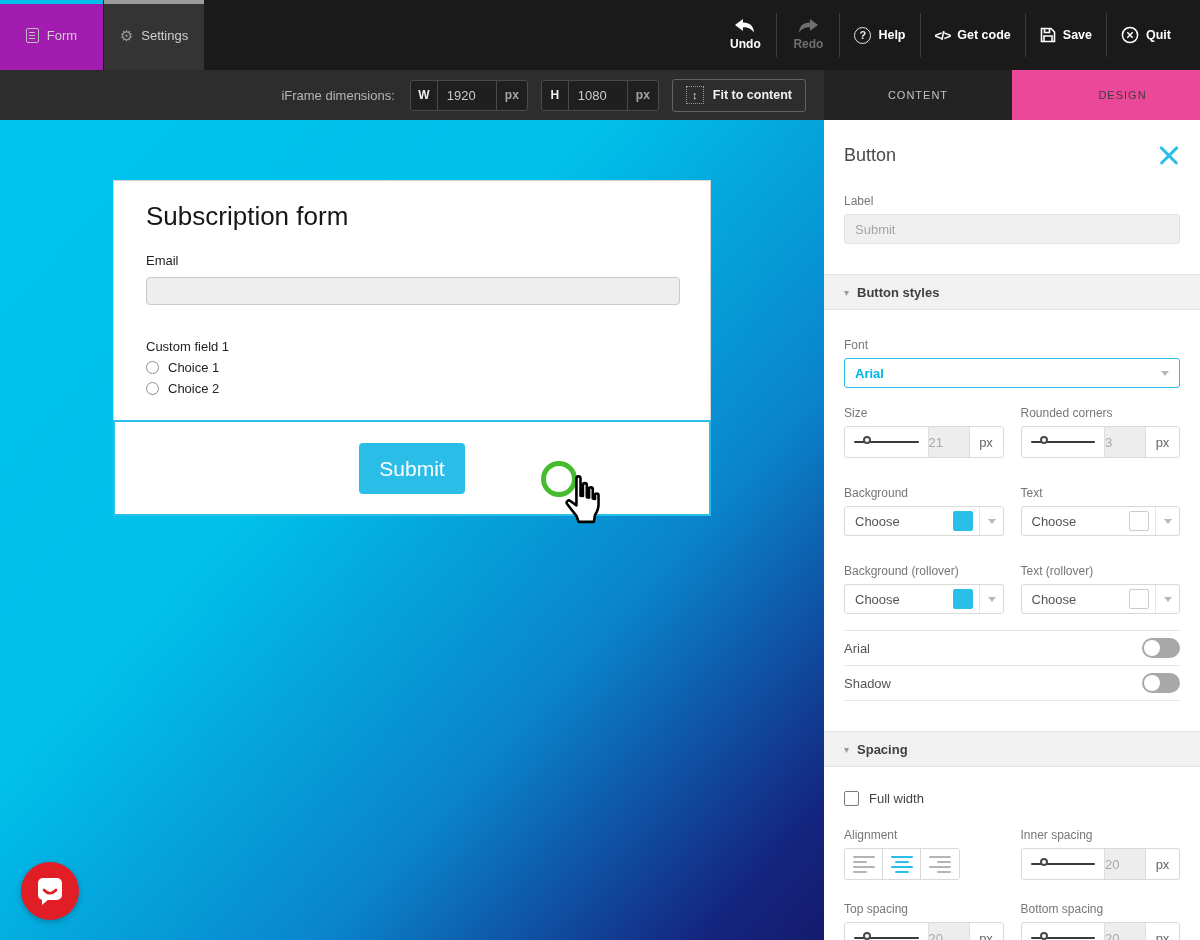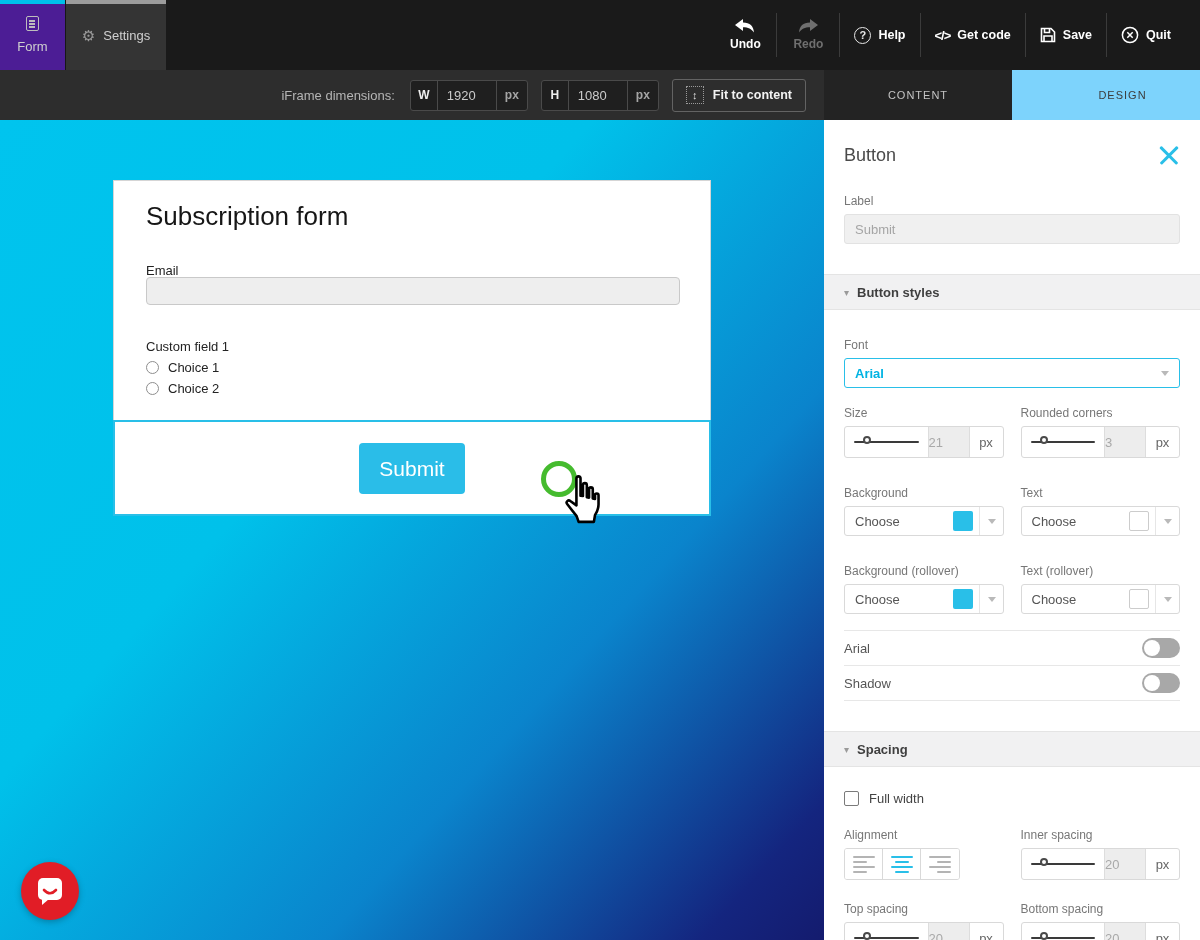--- a/index.html
+++ b/index.html
@@ -6,21 +6,21 @@
   html,body { width:1200px; height:940px; overflow:hidden;
     font-family:"Liberation Sans", sans-serif; background:#fff; }
   .app { position:relative; width:1200px; height:940px; }
 
   
   .topbar { position:absolute; left:0; top:0; width:1200px; height:70px;
     background:#1a1a1a; display:flex; }
   .tabstrip { display:flex; height:70px; }
   .tab { width:100px; height:70px; display:flex; align-items:center; justify-content:center;
     gap:8px; color:#cfcfcf; font-size:13px; position:relative; cursor:pointer; }
-  .tab.form { width:66px; background:#4c1d95; border-right:1px solid #171717;flex-direction:column; }
+  .tab.form { width:104px; background:#a21caf; border-right:1px solid #171717; }
   .tab.settings { width:100px; background:#343434; }
   .tab .strip { position:absolute; left:0; top:0; width:100%; height:4px; }
   .tab.form .strip { background:#00c0eb; }
   .tab.settings .strip { background:#9c9c9c; }
   .gear { color:#9a9a9a; font-size:15px; line-height:1; }
   .doc-icon { width:13px; height:15px; border:1.5px solid #bdbdbd; border-radius:2px;
     position:relative; }
   .doc-icon::before { content:""; position:absolute; left:2px; top:3px; width:6px; height:1.5px;
     background:#bdbdbd; box-shadow:0 3px 0 #bdbdbd, 0 6px 0 #bdbdbd; }
 
@@ -53,30 +53,30 @@
     border:1px solid #636363; border-radius:3px; cursor:pointer; }
   .fit-icon { width:18px; height:18px; border:1px dotted #9a9a9a; display:flex;
     align-items:center; justify-content:center; color:#dcdcdc; font-size:11px; }
   .fit-label { color:#f2f2f2; font-size:12.5px; font-weight:bold; }
 
   
   .panel-tabs { position:absolute; left:824px; top:70px; width:376px; height:50px; display:flex; }
   .ptab { width:188px; height:50px; display:flex; align-items:center; justify-content:center;
     font-size:11px; letter-spacing:1px; cursor:pointer; }
   .ptab.content { background:#232323; color:#c4c4c4; }
-  .ptab.design { background:#7dd3fc; color:#3c3c3c;padding-left:33px; }
+  .ptab.design { background:#ec4899; color:#3c3c3c;padding-left:33px; }
 
   
   .canvas { position:absolute; left:0; top:120px; width:825px; height:820px;
     background:linear-gradient(132deg,#00c4ee 0%,#00c1ea 38%,#0a84cc 68%,#14257f 92%,#141b6e 100%); }
 
   .form-card { position:absolute; left:113px; top:60px; width:598px; height:240px;
     background:#fff; border:1px solid #d5d5d5; border-bottom:none; }
   .fc-title { position:absolute; left:32px; top:20px; font-size:26px; color:#161616; }
-  .fc-email-label { position:absolute; left:32px; top:82px; font-size:13px; color:#232323; }
+  .fc-email-label { position:absolute; left:32px; top:72px; font-size:13px; color:#232323; }
   .fc-input { position:absolute; left:32px; top:96px; width:534px; height:28px;
     background:#eee; border:1px solid #c9c9c9; border-radius:4px; outline:none; }
   .fc-custom { position:absolute; left:32px; top:158px; font-size:13px; color:#232323; }
   .fc-choice { position:absolute; left:32px; display:flex; align-items:center; gap:9px;
     font-size:13px; color:#232323; }
   .radio { width:13px; height:13px; border:1px solid #8e8e8e; border-radius:50%;
     background:#fff; }
 
   .button-block { position:absolute; left:113px; top:300px; width:598px; height:96px;
     background:#fff; border:2px solid #29bfe8; display:flex; justify-content:center; }

